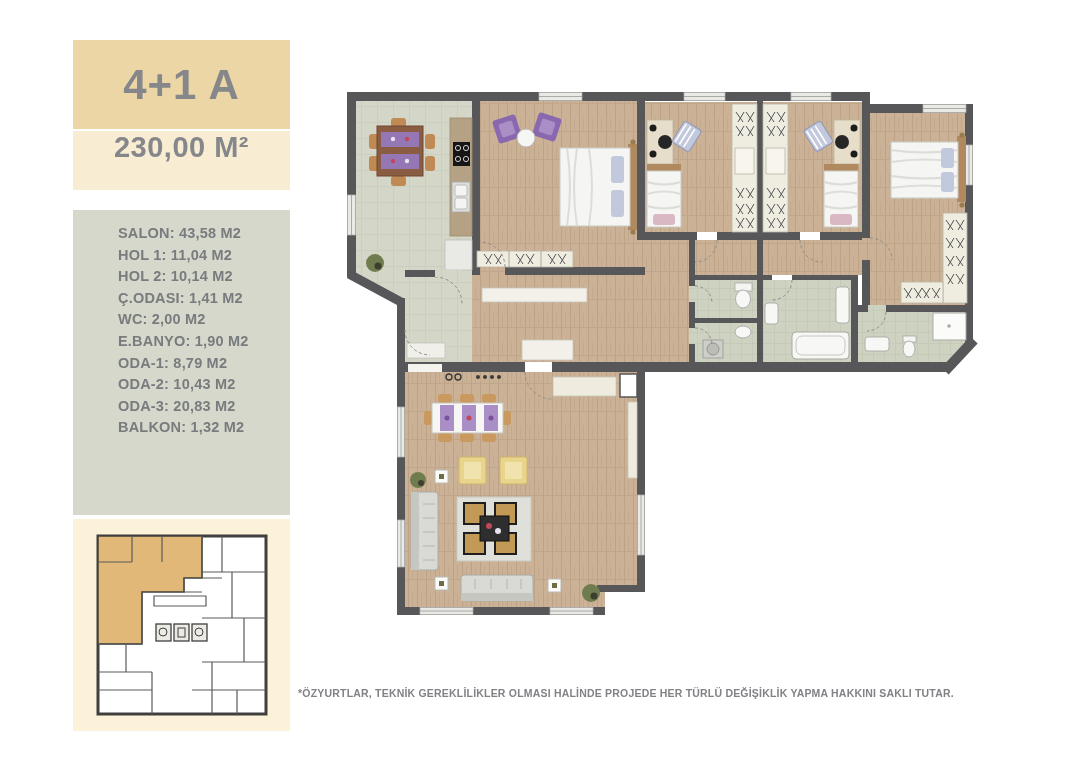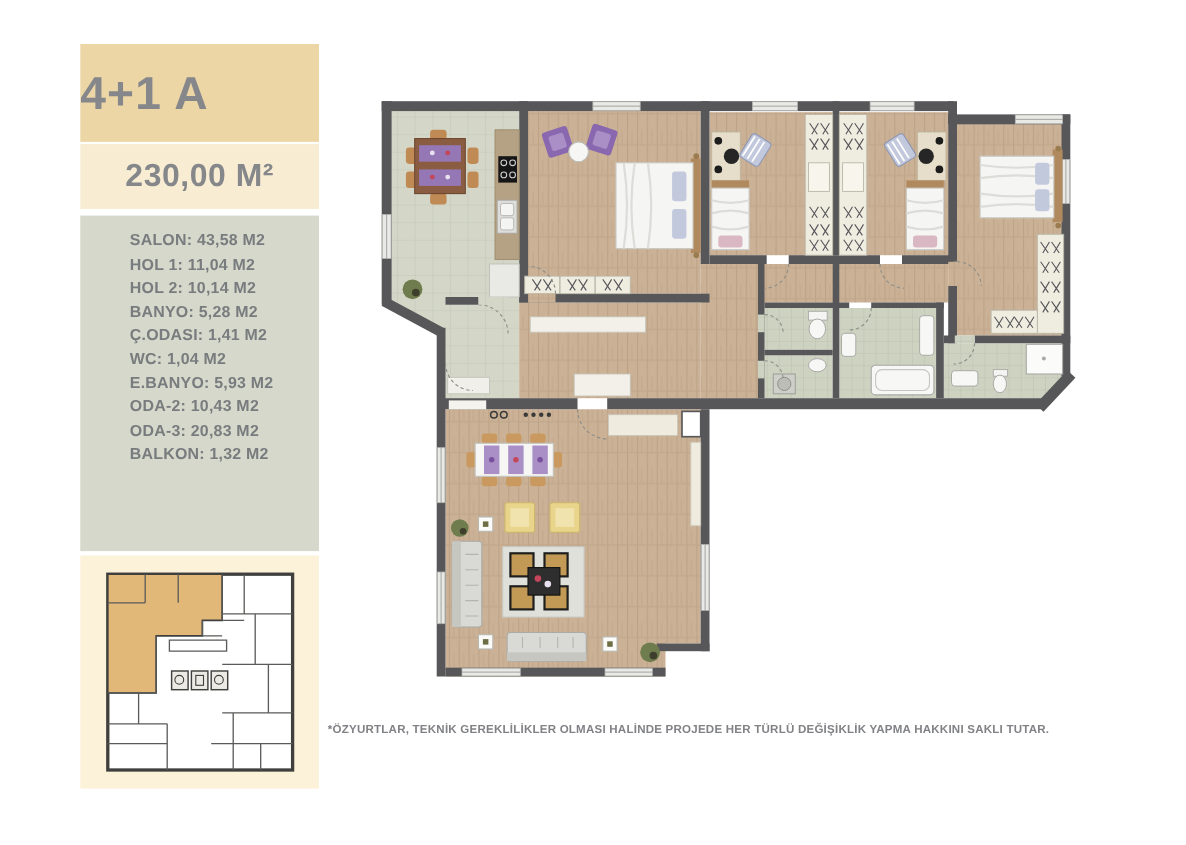--- a/index.html
+++ b/index.html
@@ -1,53 +1,53 @@
 <!DOCTYPE html>
 <html><head>
 <meta charset="utf-8">
 <style>
   html,body{margin:0;padding:0;background:#ffffff;width:1078px;height:768px;overflow:hidden;
     font-family:"Liberation Sans", sans-serif;}
   .page{position:relative;width:1078px;height:768px;background:#fff;}
   
   .sidebar{position:absolute;left:73px;top:40px;width:217px;}
-  .unit-header{background:#ecd6a6;height:89px;display:flex;align-items:center;justify-content:flex-start;
+  .unit-header{background:#ecd6a6;height:89px;display:flex;align-items:center;justify-content:center;
     color:#85878a;font-size:42px;font-weight:700;letter-spacing:1px;}
-  .unit-area{background:#f8edd3;height:59px;margin-top:2px;display:flex;align-items:center;justify-content:center;
+  .unit-area{background:#f8edd3;height:59px;margin-top:2px;display:flex;align-items:flex-start;justify-content:center;
     color:#85878a;font-size:29px;font-weight:700;letter-spacing:0.5px;}
-  .room-list{background:#d5d8ca;margin-top:6px;height:305px;box-sizing:border-box;padding:13px 8px 0 45px;}
+  .room-list{background:#d5d8ca;margin-top:20px;height:305px;box-sizing:border-box;padding:13px 8px 0 45px;}
   .room-list ul{list-style:none;margin:0;padding:0;}
   .room-list li{color:#797c7e;font-size:14.5px;font-weight:700;line-height:21.6px;white-space:nowrap;letter-spacing:0.2px;}
   .keyplan{background:#fcf2d9;margin-top:4px;height:212px;display:flex;align-items:center;justify-content:center;}
   
   .plan{position:absolute;left:345px;top:90px;width:640px;height:535px;}
-  .disclaimer{position:absolute;left:298px;top:657px;width:600px;text-align:left;
+  .disclaimer{position:absolute;left:298px;top:687px;width:600px;text-align:left;
     color:#808285;font-size:10.5px;font-weight:700;letter-spacing:0.2px;white-space:nowrap;}
 </style>
 </head>
 <body>
 
 <div class="page">
 
   <aside class="sidebar">
     <div class="unit-header">
       <span>4+1 A</span>
     </div>
     <div class="unit-area">
       <span>230,00 M²</span>
     </div>
     <div class="room-list">
       <ul>
         <li>SALON: 43,58 M2</li>
         <li>HOL 1: 11,04 M2</li>
         <li>HOL 2: 10,14 M2</li>
-        <li>BANYO: 5,28 M2</li>
         <li>Ç.ODASI: 1,41 M2</li>
-        <li>WC: 1,04 M2</li>
-        <li>E.BANYO: 5,93 M2</li>
+        <li>WC: 2,00 M2</li>
+        <li>E.BANYO: 1,90 M2</li>
+        <li>ODA-1: 8,79 M2</li>
         <li>ODA-2: 10,43 M2</li>
         <li>ODA-3: 20,83 M2</li>
         <li>BALKON: 1,32 M2</li>
       </ul>
     </div>
 
     <div class="keyplan">
       <svg width="180" height="186" viewBox="0 0 180 186">
         <rect x="6" y="4" width="168" height="178" fill="#ffffff" stroke="#3f3f3d" stroke-width="3"></rect>
         <polygon points="6,4 110,4 110,46 92,46 92,60 50,60 50,112 6,112" fill="#e2b878" stroke="#3f3f3d" stroke-width="1.5"></polygon>

